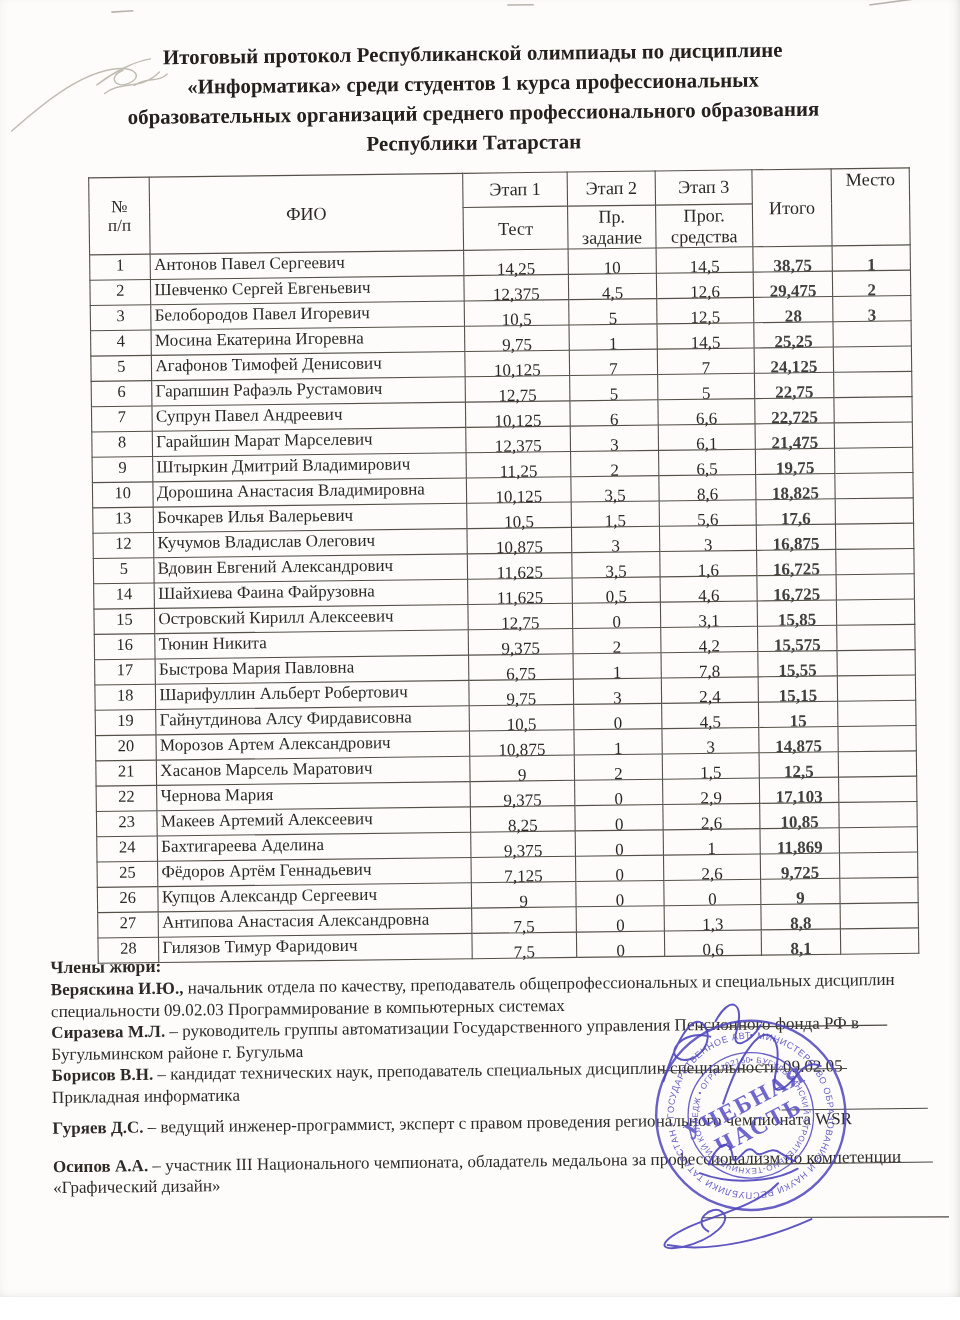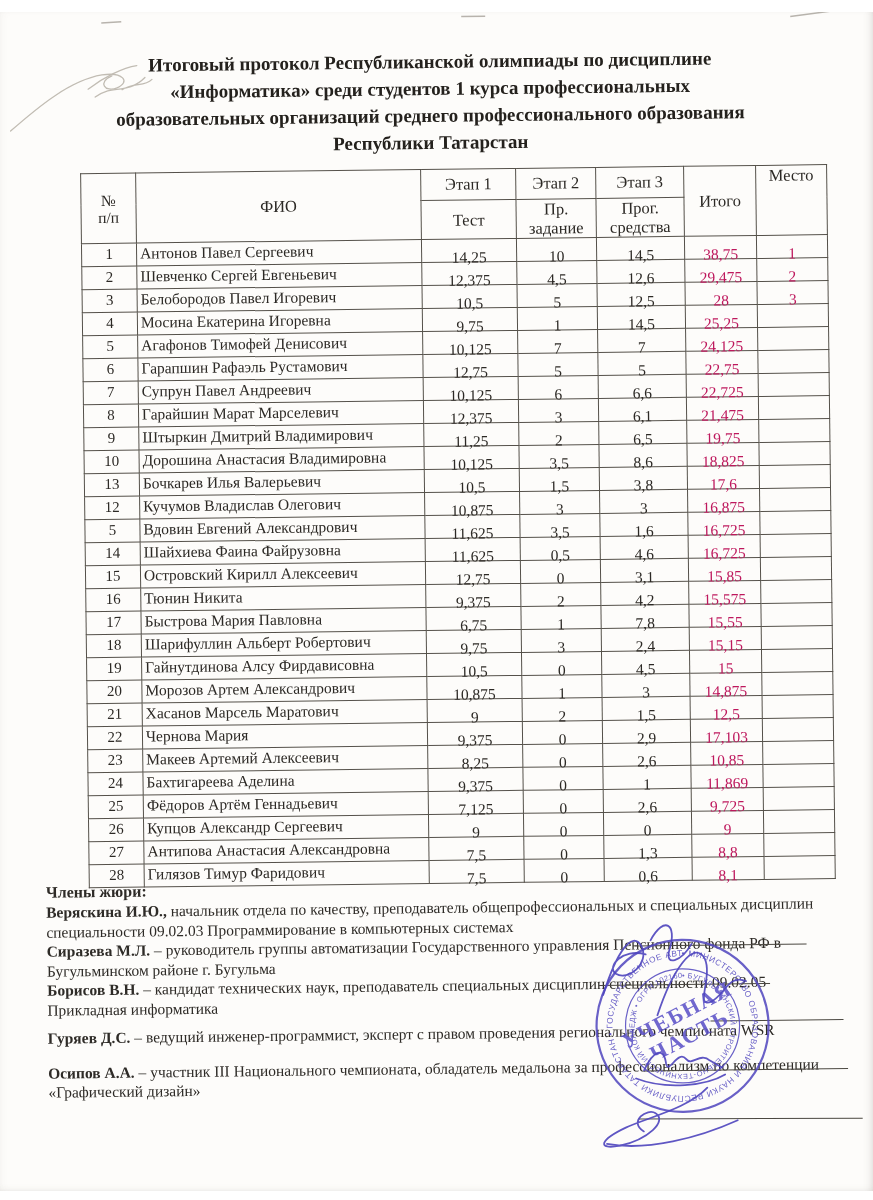--- a/index.html
+++ b/index.html
@@ -2,21 +2,20 @@
 <html lang="ru"><head>
 <meta charset="utf-8">
 <style>
   html,body{margin:0;padding:0;background:#ffffff;}
   .page{
     position:relative;width:873px;height:1179px;overflow:hidden;
     background:#fdfcfa;
     box-shadow:inset -8px 0 10px -8px rgba(90,85,75,.25), inset 0 -6px 10px -8px rgba(90,85,75,.15), inset 4px 0 14px -10px rgba(90,85,75,.18);
     font-family:"Liberation Serif","DejaVu Serif",serif;
     color:#2e2b27;
-    margin-top:12px;
   }
   .tilt{position:absolute;inset:0;transform:rotate(-0.7deg);transform-origin:430px 560px;}
 
   
   .title{position:absolute;top:36px;left:60px;width:752px;margin:0;
     font-size:19px;font-weight:bold;line-height:27px;text-align:center;color:#24211d;}
   .title span{display:block;}
 
   
   table.results{position:absolute;top:157px;left:85px;width:746px;
@@ -26,21 +25,21 @@
   tr.h1 th{height:30px;}
   tr.h2 th{height:38px;line-height:19px;}
   th.th-place{vertical-align:top;padding-top:7px;}
   th.th-num{font-size:15.5px;line-height:17px;}
   tbody tr{height:23px;}
   tbody td{vertical-align:top;line-height:20px;}
   td.c-num{text-align:center;font-size:15px;}
   td.c-name{padding-left:10px;white-space:nowrap;}
   td.c-score,td.c-total,td.c-place{text-align:center;}
   .shift{position:relative;top:8px;display:inline-block;line-height:15px;}
-  td.c-total .shift,td.c-place .shift{font-weight:normal;color:#be185d;}
+  td.c-total .shift,td.c-place .shift{font-weight:bold;color:#404040;}
 
   
   .jury{position:absolute;top:866px;left:42px;width:792px;font-size:15.5px;line-height:19.5px;color:#2e2b27;}
   .jury-head{margin:0;font-weight:bold;font-size:16px;line-height:20px;}
   .jm{margin:0;}
   .jm b{font-weight:bold;}
   .jm.gap1{margin-top:9px;}
   .jm.gap2{margin-top:15px;}
 
   
@@ -194,21 +193,21 @@
         <td class="c-score"><span class="shift">8,6</span></td>
         <td class="c-total"><span class="shift">18,825</span></td>
         <td class="c-place"><span class="shift"></span></td>
       </tr>
 
       <tr>
         <td class="c-num">13</td>
         <td class="c-name">Бочкарев Илья Валерьевич</td>
         <td class="c-score"><span class="shift">10,5</span></td>
         <td class="c-score"><span class="shift">1,5</span></td>
-        <td class="c-score"><span class="shift">3,8</span></td>
+        <td class="c-score"><span class="shift">5,6</span></td>
         <td class="c-total"><span class="shift">17,6</span></td>
         <td class="c-place"><span class="shift"></span></td>
       </tr>
 
       <tr>
         <td class="c-num">12</td>
         <td class="c-name">Кучумов Владислав Олегович</td>
         <td class="c-score"><span class="shift">10,875</span></td>
         <td class="c-score"><span class="shift">3</span></td>
         <td class="c-score"><span class="shift">3</span></td>

